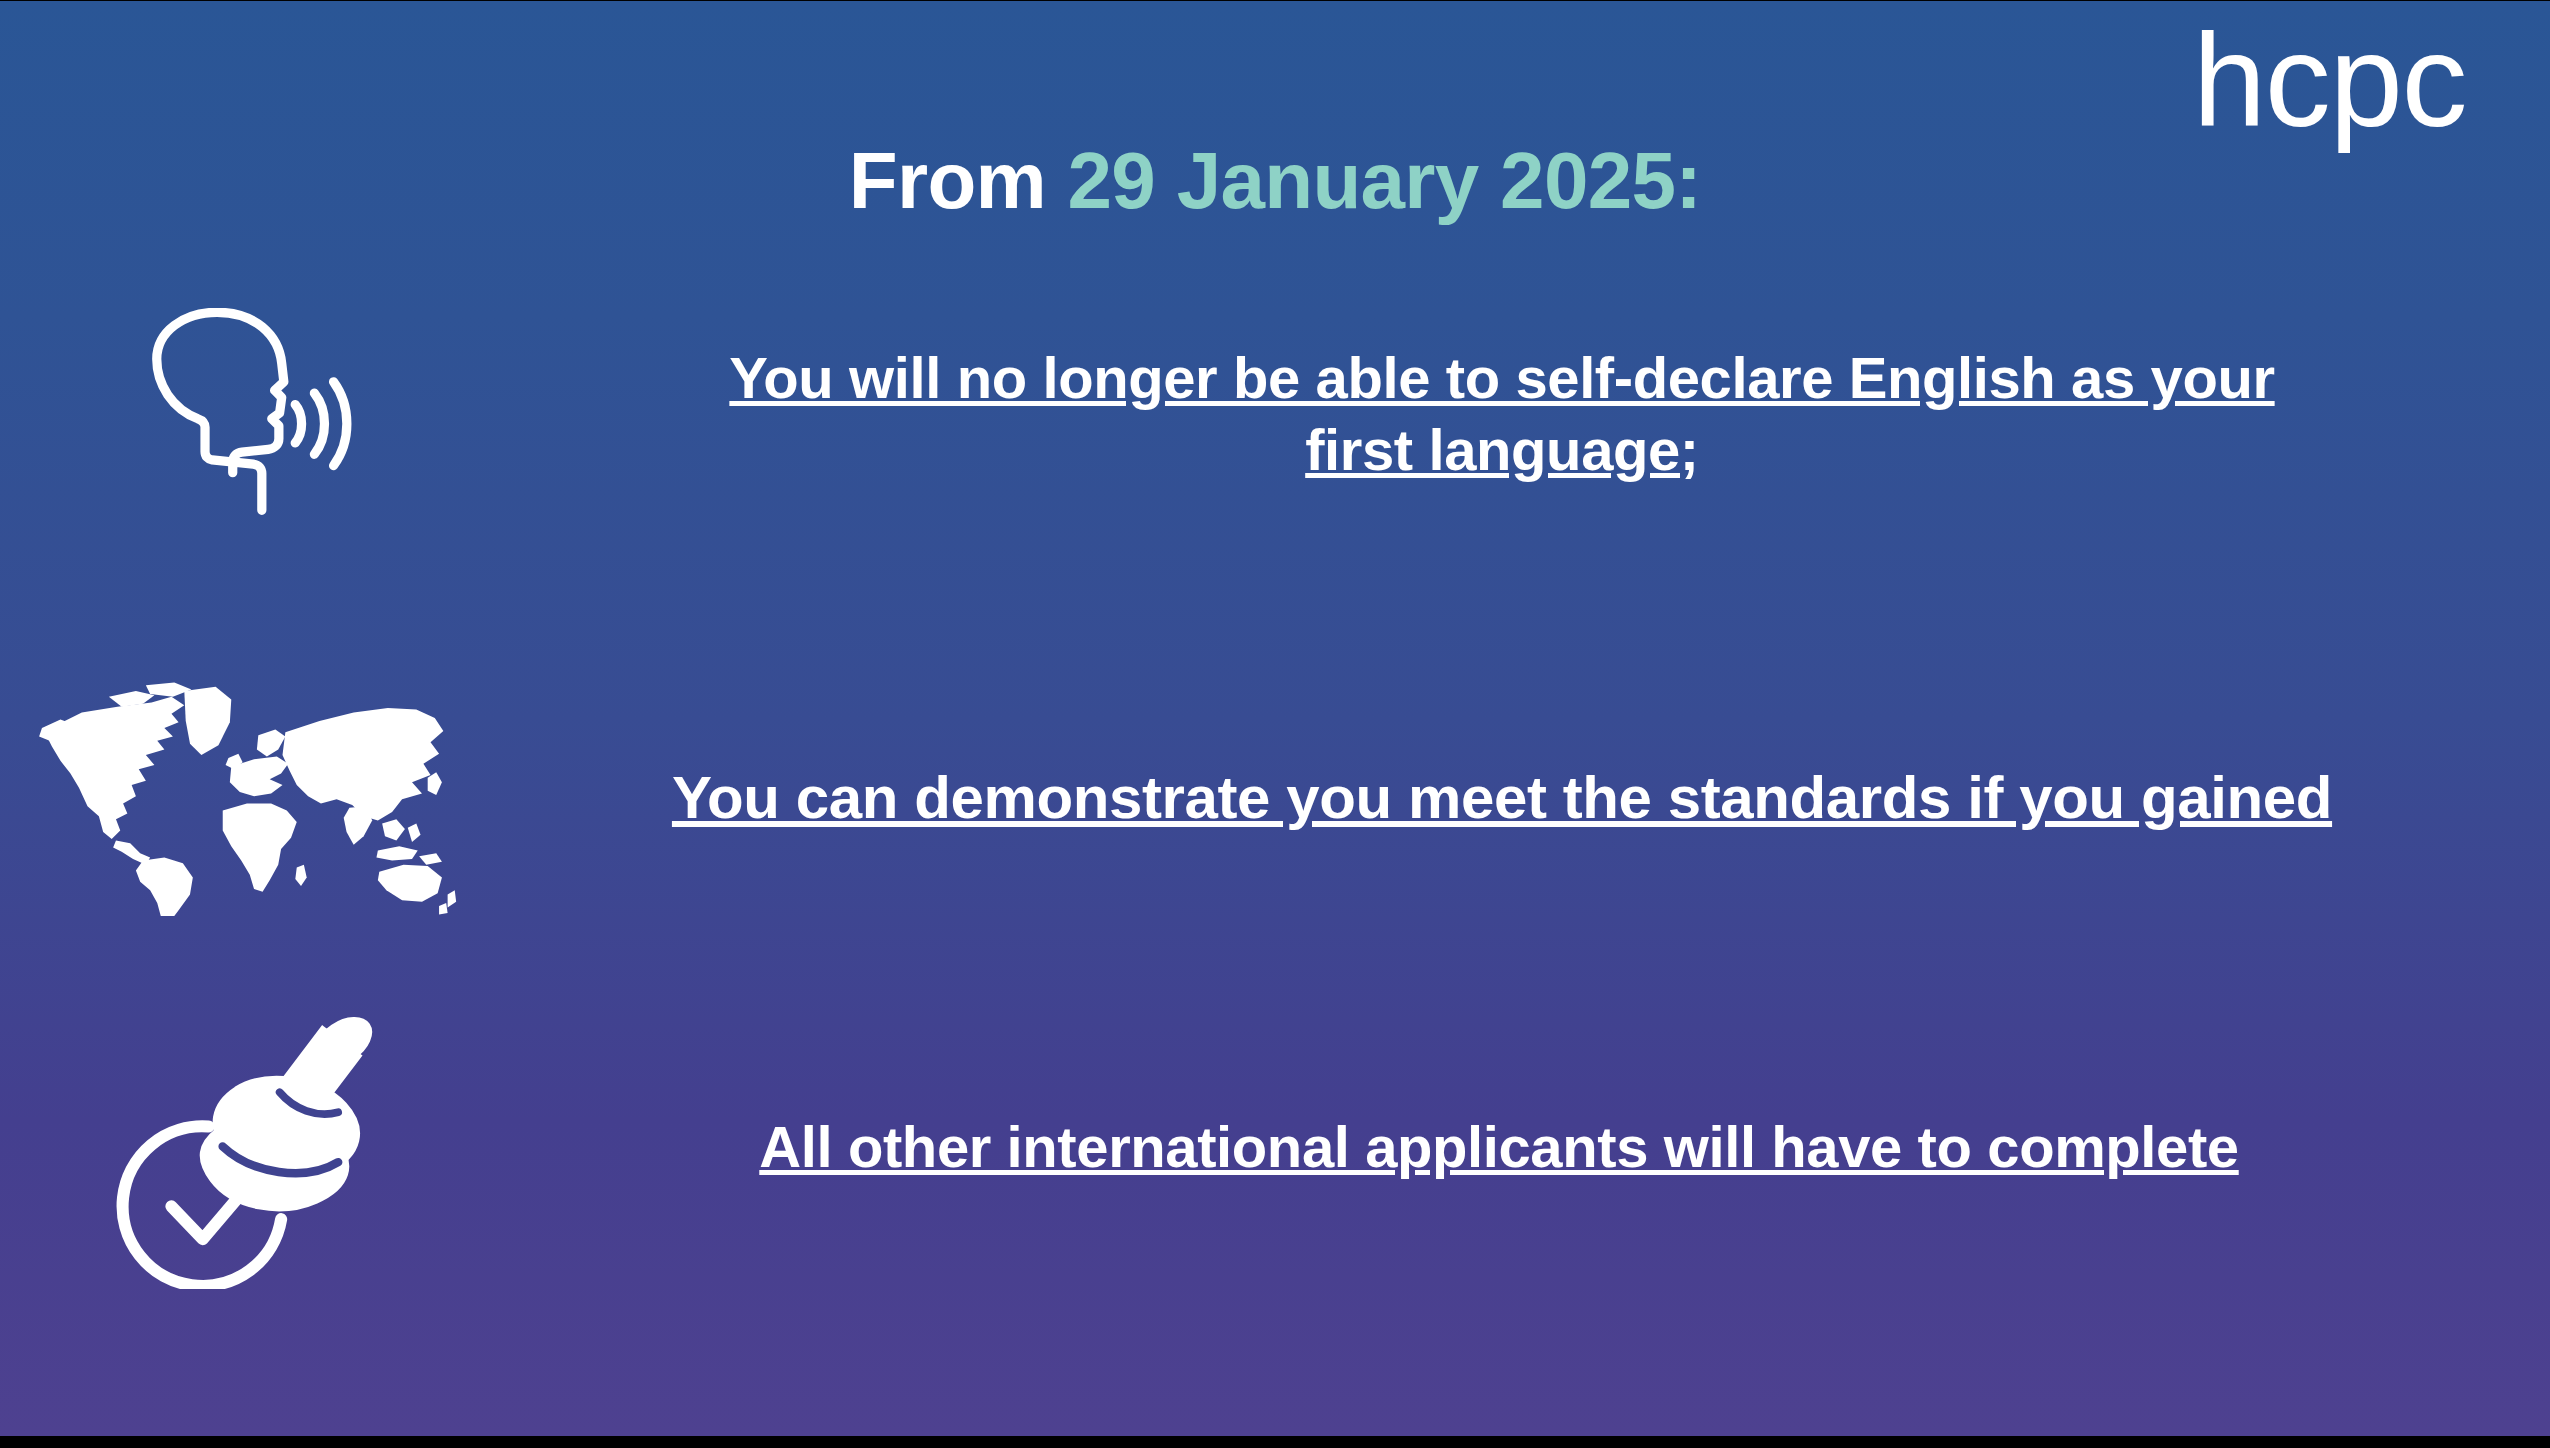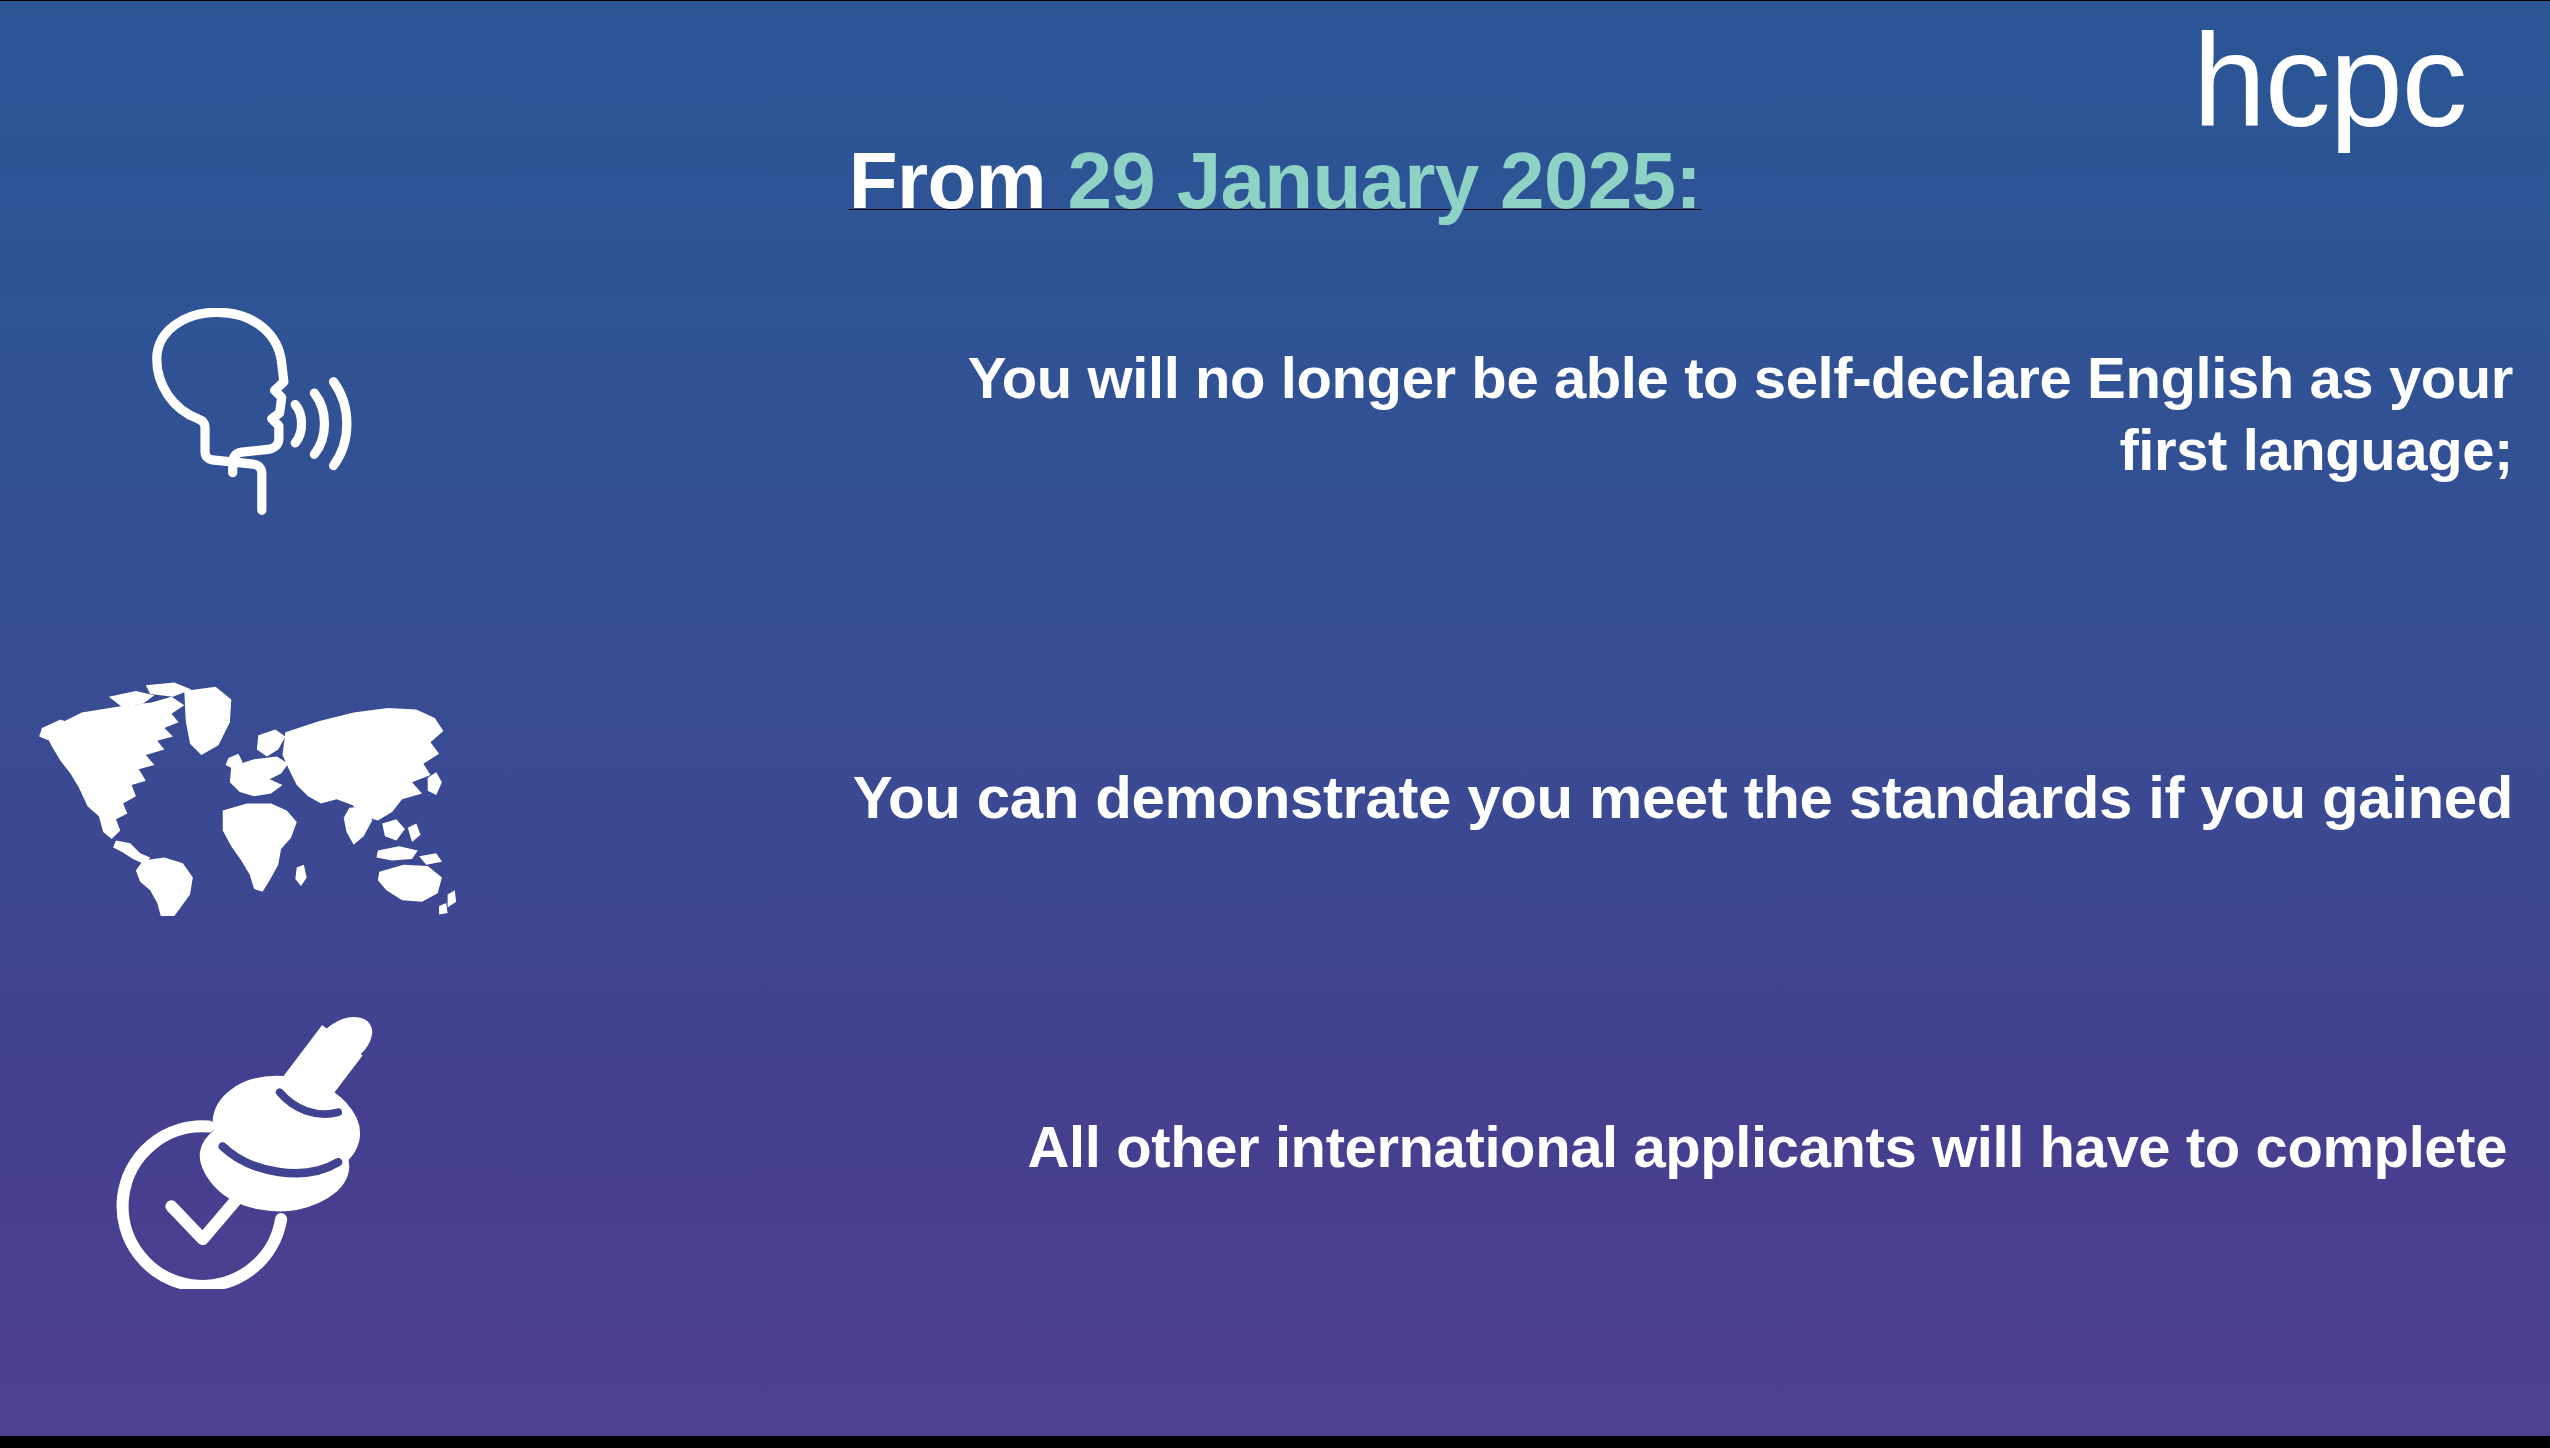--- a/index.html
+++ b/index.html
@@ -66,21 +66,20 @@
   }
 
   
   #slide-title {
     position: absolute;
     left: 0;
     top: 134px;
     width: 2550px;
     text-align: center;
     white-space: nowrap;
-    text-decoration: underline;
   }
   #slide-title .title-lead {
     font-size: 80px;
     font-weight: 700;
     color: #ffffff;
     letter-spacing: -0.7px;
   }
   #slide-title .title-date {
     font-size: 80px;
     font-weight: 700;
@@ -105,26 +104,27 @@
     display: flex;
     align-items: center;
     justify-content: center;
     height: 100%;
   }
   .bullet-icon svg { display: block; }
 
   .bullet-text {
     flex: 1 1 auto;
     padding-right: 37px;
-    text-align: right;
+    text-align: center;
     color: #ffffff;
     font-weight: 700;
     font-size: 58px;
     line-height: 1.24;
     letter-spacing: -0.4px;
+    text-decoration: underline;
   }
   #bullet-row-1 .bullet-text { font-size: 60px; }
   #bullet-row-2 .bullet-text { font-size: 58px; padding-right: 43px; }
 
   .bullet-line { display: block; }
 </style>
 </head>
 <body>
 
 <div id="slide-root">

